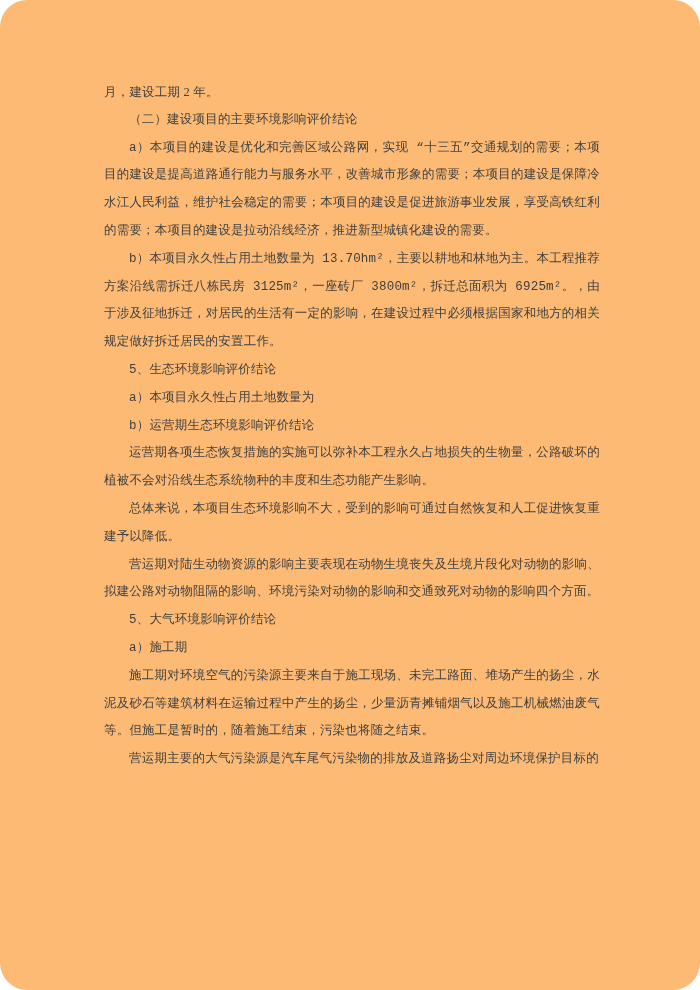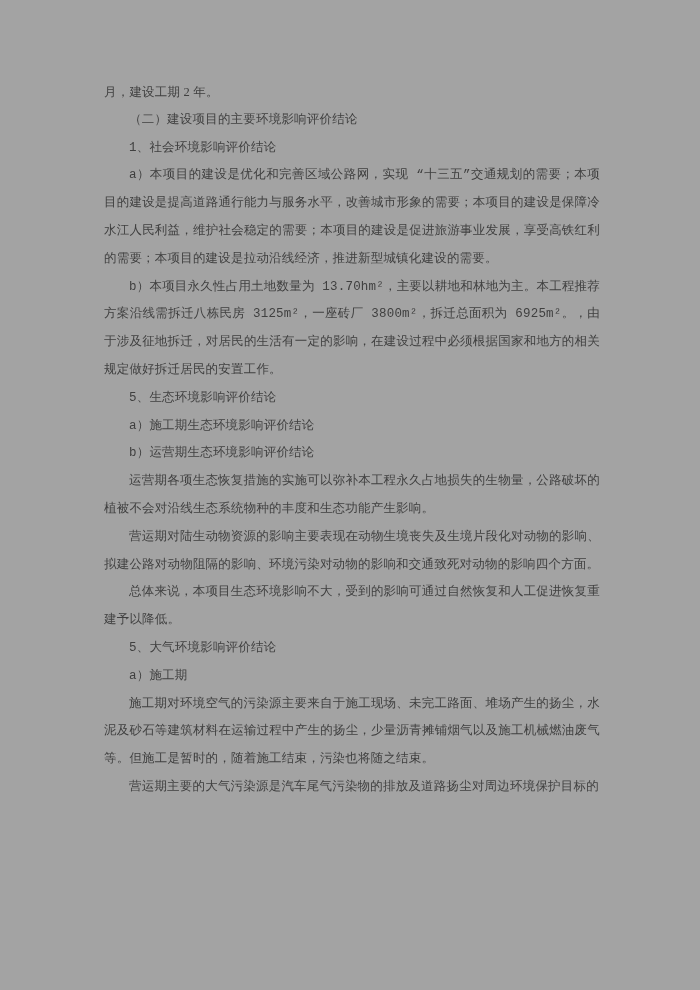--- a/index.html
+++ b/index.html
@@ -4,23 +4,24 @@
 <style>
   html, body {
     margin: 0;
     padding: 0;
     background: #ffffff;
   }
   .page {
     position: relative;
     width: 700px;
     height: 990px;
-    background: #a3a3a3;
+    background: #fdba74;
     overflow: hidden;
     font-family: "Liberation Serif", serif;
+    border-radius: 27px;
   }
   .content {
     position: absolute;
     left: 104px;
     top: 79px;
     width: 496px;
     font-size: 12.5px;
     line-height: 27.8px;
     color: #404040;
     text-align: justify;
@@ -35,27 +36,26 @@
     font-family: Liberation Mono, monospace;
   }
 </style>
 </head>
 <body>
 
 <div class="page">
   <div class="content">
     <p>月，建设工期 2 年。</p>
     <p class="indent">（二）建设项目的主要环境影响评价结论</p>
-    <p class="indent">1、社会环境影响评价结论</p>
     <p class="indent">a）本项目的建设是优化和完善区域公路网，实现 “十三五”交通规划的需要；本项目的建设是提高道路通行能力与服务水平，改善城市形象的需要；本项目的建设是保障冷水江人民利益，维护社会稳定的需要；本项目的建设是促进旅游事业发展，享受高铁红利的需要；本项目的建设是拉动沿线经济，推进新型城镇化建设的需要。</p>
     <p class="indent">b）本项目永久性占用土地数量为 13.70hm²，主要以耕地和林地为主。本工程推荐方案沿线需拆迁八栋民房 3125m²，一座砖厂 3800m²，拆迁总面积为 6925m²。，由于涉及征地拆迁，对居民的生活有一定的影响，在建设过程中必须根据国家和地方的相关规定做好拆迁居民的安置工作。</p>
     <p class="indent">5、生态环境影响评价结论</p>
-    <p class="indent">a）施工期生态环境影响评价结论</p>
+    <p class="indent">a）本项目永久性占用土地数量为</p>
     <p class="indent">b）运营期生态环境影响评价结论</p>
     <p class="indent">运营期各项生态恢复措施的实施可以弥补本工程永久占地损失的生物量，公路破坏的植被不会对沿线生态系统物种的丰度和生态功能产生影响。</p>
+    <p class="indent">总体来说，本项目生态环境影响不大，受到的影响可通过自然恢复和人工促进恢复重建予以降低。</p>
     <p class="indent">营运期对陆生动物资源的影响主要表现在动物生境丧失及生境片段化对动物的影响、拟建公路对动物阻隔的影响、环境污染对动物的影响和交通致死对动物的影响四个方面。</p>
-    <p class="indent">总体来说，本项目生态环境影响不大，受到的影响可通过自然恢复和人工促进恢复重建予以降低。</p>
     <p class="indent">5、大气环境影响评价结论</p>
     <p class="indent">a）施工期</p>
     <p class="indent">施工期对环境空气的污染源主要来自于施工现场、未完工路面、堆场产生的扬尘，水泥及砂石等建筑材料在运输过程中产生的扬尘，少量沥青摊铺烟气以及施工机械燃油废气等。但施工是暂时的，随着施工结束，污染也将随之结束。</p>
     <p class="indent">营运期主要的大气污染源是汽车尾气污染物的排放及道路扬尘对周边环境保护目标的</p>
   </div>
 </div>
 
 </body></html>

